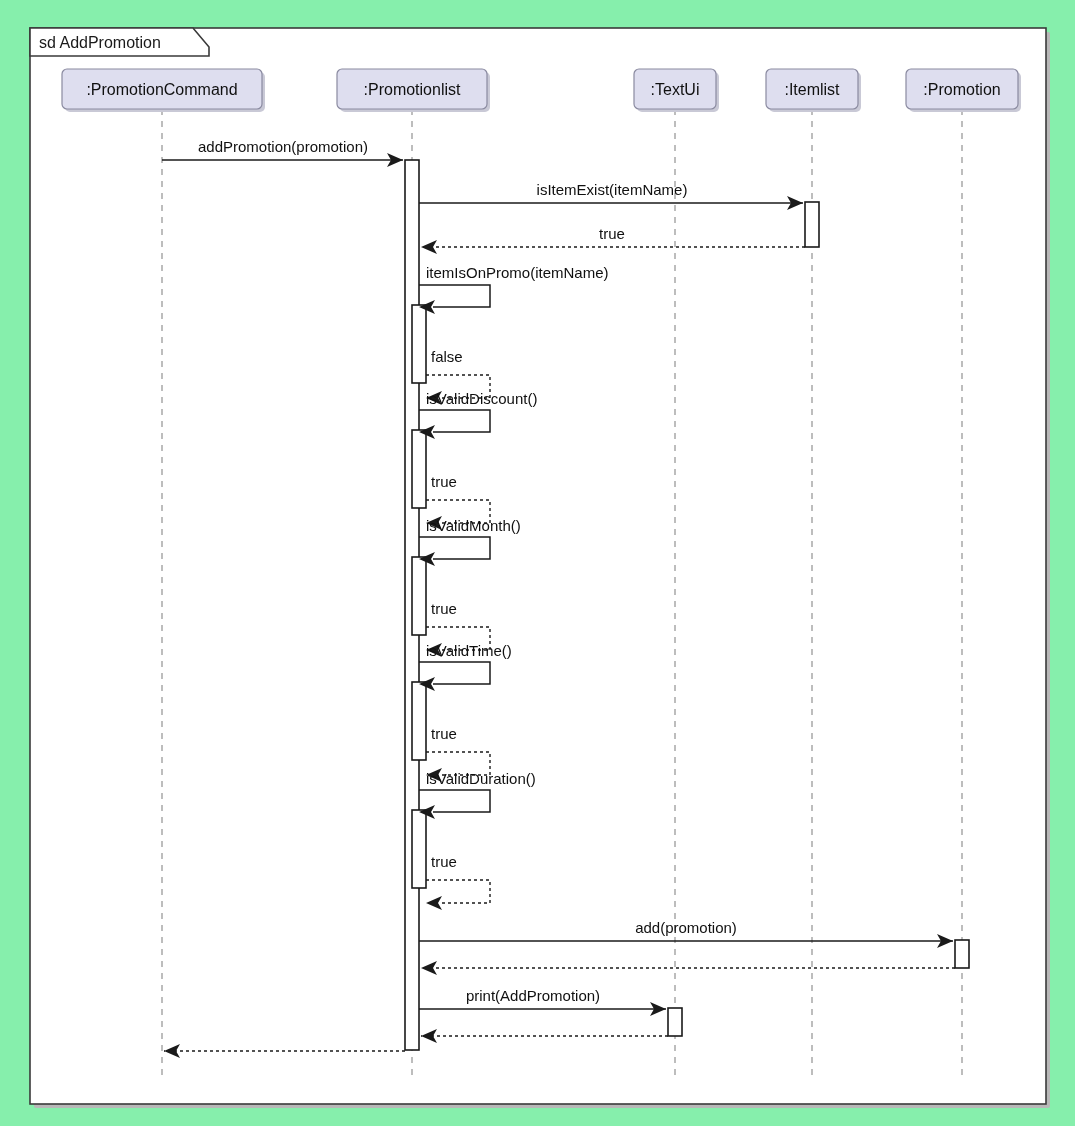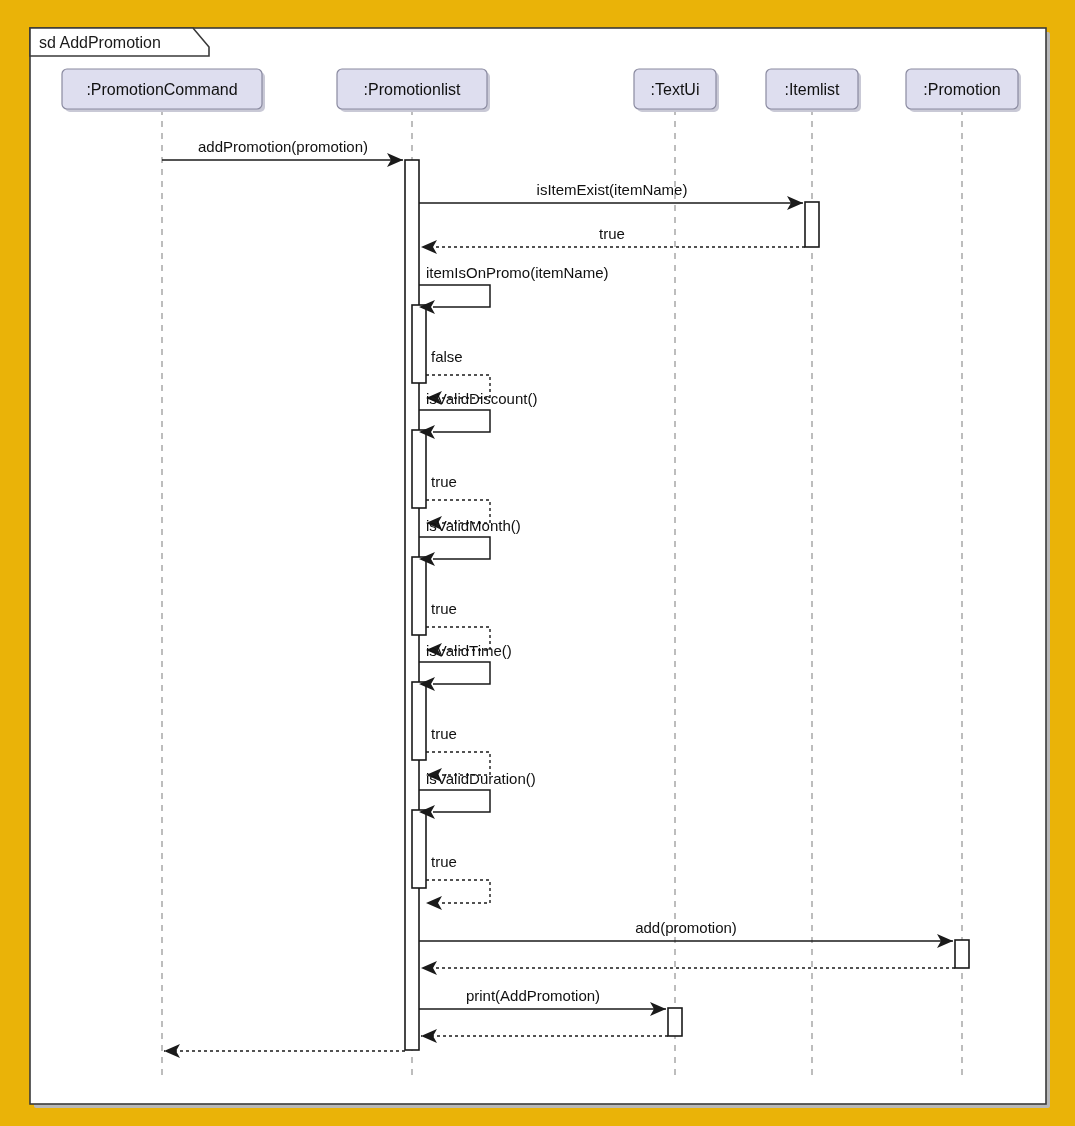--- a/index.html
+++ b/index.html
@@ -5,21 +5,21 @@
   html, body {
     margin: 0;
     padding: 0;
     background: #ffffff;
     font-family: "Liberation Sans", sans-serif;
   }
   #canvas {
     position: relative;
     width: 1075px;
     height: 1126px;
-    background: #eab308;
+    background: #86efac;
     overflow: hidden;
   }
   svg#diagram {
     position: absolute;
     left: 0;
     top: 0;
     width: 1075px;
     height: 1126px;
     display: block;
   }

